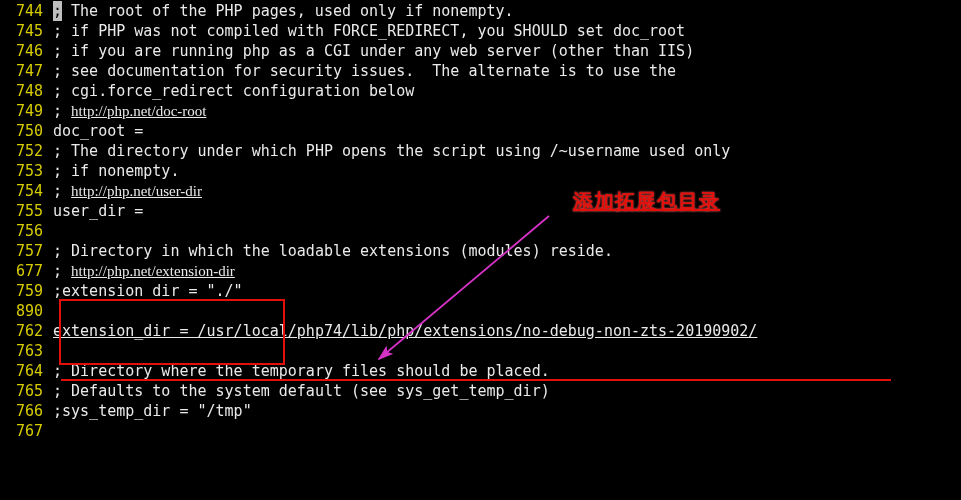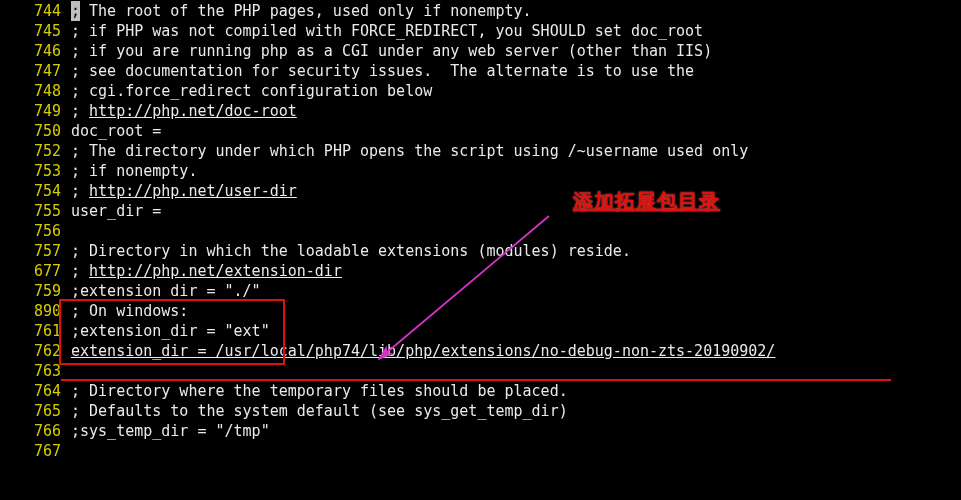--- a/index.html
+++ b/index.html
@@ -19,21 +19,20 @@
     position: relative;
     width: 100%;
     height: 100%;
     background: #000;
     border: 1px solid #000;
     box-sizing: border-box;
   }
   .lines {
     position: relative;
     padding-top: 0px;
-    padding-left: 18px;
   }
   .line {
     display: flex;
     flex-direction: row;
     align-items: flex-start;
     height: 20px;
     white-space: pre;
   }
   .gutter {
     width: 52px;
@@ -42,21 +41,21 @@
     color: #d6cc00;
     padding-right: 10px;
     box-sizing: border-box;
     user-select: none;
   }
   .code {
     display: inline-block;
   }
   .tok-comment { color: #eaeaea; }
   .tok-plain   { color: #eaeaea; }
-  .tok-link    { color: #eaeaea; text-decoration: underline; }
+  .tok-link    { color: #eaeaea; text-decoration: underline; font-family: Liberation Serif, serif; }
   .tok-ext     { color: #eaeaea; text-decoration: underline; }
   .cursor-cell {
     display:inline-block;
     background:#bfbfbf;
     color:#000;
     width:0.6em;
     text-align:center;
   }
   
   .red-box {
@@ -102,22 +101,21 @@
       <div class="line"><span class="gutter">749</span><span class="code"><span class="tok-comment">; </span><span class="tok-link">http://php.net/doc-root</span></span></div>
       <div class="line"><span class="gutter">750</span><span class="code"><span class="tok-plain">doc_root =</span></span></div>
       <div class="line"><span class="gutter">752</span><span class="code"><span class="tok-comment">; The directory under which PHP opens the script using /~username used only</span></span></div>
       <div class="line"><span class="gutter">753</span><span class="code"><span class="tok-comment">; if nonempty.</span></span></div>
       <div class="line"><span class="gutter">754</span><span class="code"><span class="tok-comment">; </span><span class="tok-link">http://php.net/user-dir</span></span></div>
       <div class="line"><span class="gutter">755</span><span class="code"><span class="tok-plain">user_dir =</span></span></div>
       <div class="line"><span class="gutter">756</span><span class="code"><span class="tok-plain"></span></span></div>
       <div class="line"><span class="gutter">757</span><span class="code"><span class="tok-comment">; Directory in which the loadable extensions (modules) reside.</span></span></div>
       <div class="line"><span class="gutter">677</span><span class="code"><span class="tok-comment">; </span><span class="tok-link">http://php.net/extension-dir</span></span></div>
       <div class="line"><span class="gutter">759</span><span class="code"><span class="tok-comment">;extension_dir = "./"</span></span></div>
-      <div class="line"><span class="gutter">890</span><span class="code"><span class="tok-comment">; On windows:</span></span></div>
-      <div class="line"><span class="gutter">761</span><span class="code"><span class="tok-comment">;extension_dir = "ext"</span></span></div>
+      <div class="line"><span class="gutter">890</span></div>
       <div class="line"><span class="gutter">762</span><span class="code"><span class="tok-ext">extension_dir = /usr/local/php74/lib/php/extensions/no-debug-non-zts-20190902/</span></span></div>
       <div class="line"><span class="gutter">763</span><span class="code"><span class="tok-plain"></span></span></div>
       <div class="line"><span class="gutter">764</span><span class="code"><span class="tok-comment">; Directory where the temporary files should be placed.</span></span></div>
       <div class="line"><span class="gutter">765</span><span class="code"><span class="tok-comment">; Defaults to the system default (see sys_get_temp_dir)</span></span></div>
       <div class="line"><span class="gutter">766</span><span class="code"><span class="tok-comment">;sys_temp_dir = "/tmp"</span></span></div>
       <div class="line"><span class="gutter">767</span><span class="code"><span class="tok-plain"></span></span></div>
     </div>
 
   <div class="red-box" style="left:58px; top:298px; width:222px; height:62px;"></div>
 

